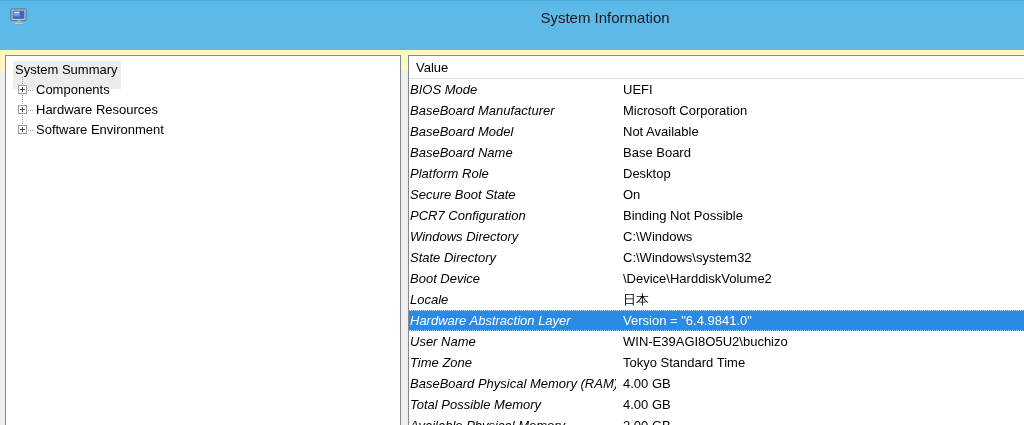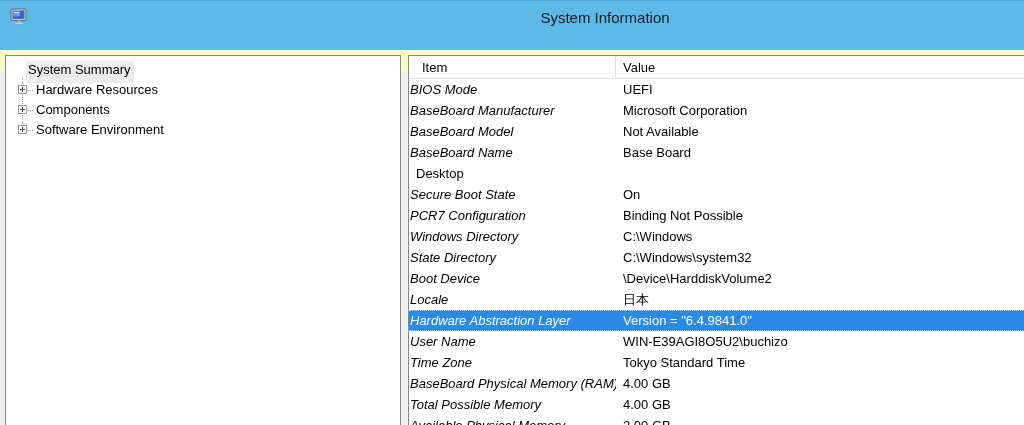--- a/index.html
+++ b/index.html
@@ -29,21 +29,21 @@
   .menu-item { padding:2px 7px 3px; cursor:default; }
   .menu-item u { text-decoration:underline; }
   
   .content { position:absolute; left:0; top:53px; width:1024px; height:372px; }
   .tree-pane {
     position:absolute; left:5px; top:2px; width:396px; height:390px;
     background:#fff; border:1px solid #828790; padding-top:3px;
     overflow:hidden;
   }
   .tree-root { height:21px; line-height:21px; padding-left:7px; white-space:nowrap; }
-  .root-label { background:#ececec; padding:1px 3px 6px 2px;margin-left:13px; }
+  .root-label { background:#ececec; padding:1px 3px 12px 2px; }
   .tree-children { position:relative; }
   .tree-children::before {
     content:""; position:absolute; left:16px; top:-3px; height:calc(100% - 9px);
     border-left:1px dotted #9a9a9a;
   }
   .tree-item { position:relative; height:20px; line-height:20px; padding-left:30px; white-space:nowrap; }
   .tree-item::after {
     content:""; position:absolute; left:22px; top:10px; width:5px;
     border-top:1px dotted #9a9a9a;
   }
@@ -99,55 +99,55 @@
   <div class="content">
 
     <div class="tree-pane">
       <div class="tree-root">
         <span class="root-label">System Summary</span>
       </div>
       <div class="tree-children" id="tree-children">
           <div class="tree-item"><span class="expander">
               <span class="ph"></span>
               <span class="pv"></span>
-            </span><span>Hardware Resources</span></div>
+            </span><span>Components</span></div>
           <div class="tree-item"><span class="expander">
               <span class="ph"></span>
               <span class="pv"></span>
-            </span><span>Components</span></div>
+            </span><span>Hardware Resources</span></div>
           <div class="tree-item"><span class="expander">
               <span class="ph"></span>
               <span class="pv"></span>
             </span><span>Software Environment</span></div>
         </div>
     </div>
 
     <div class="list-pane">
       <div class="list-header">
-        <div class="col-item">Item</div>
         <div class="col-value">Value</div>
       </div>
       <div id="rows">
           <div class="lrow">
             <div class="c1">BIOS Mode</div>
             <div class="c2">UEFI</div>
           </div>
           <div class="lrow">
             <div class="c1">BaseBoard Manufacturer</div>
             <div class="c2">Microsoft Corporation</div>
           </div>
           <div class="lrow">
             <div class="c1">BaseBoard Model</div>
             <div class="c2">Not Available</div>
           </div>
           <div class="lrow">
             <div class="c1">BaseBoard Name</div>
             <div class="c2">Base Board</div>
           </div>
           <div class="lrow">
+            <div class="c1">Platform Role</div>
             <div class="c2">Desktop</div>
           </div>
           <div class="lrow">
             <div class="c1">Secure Boot State</div>
             <div class="c2">On</div>
           </div>
           <div class="lrow">
             <div class="c1">PCR7 Configuration</div>
             <div class="c2">Binding Not Possible</div>
           </div>

